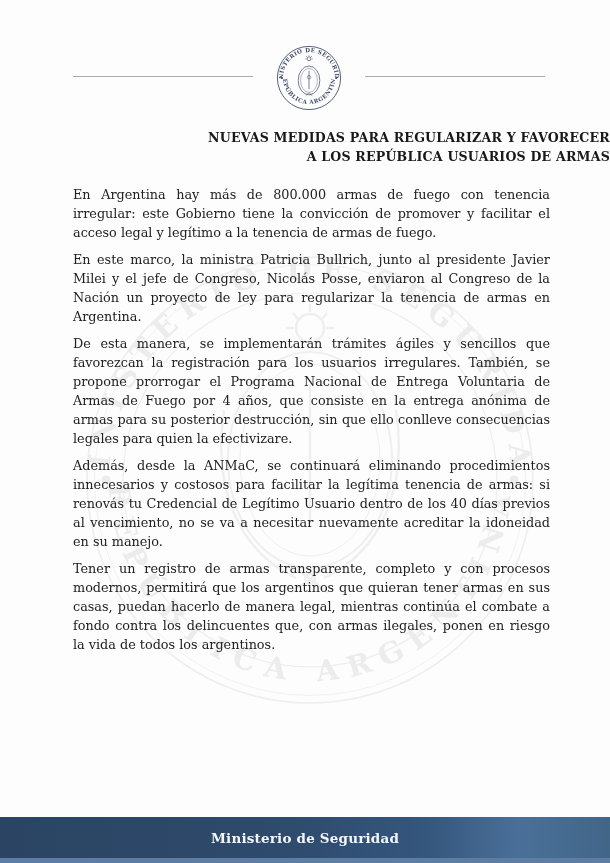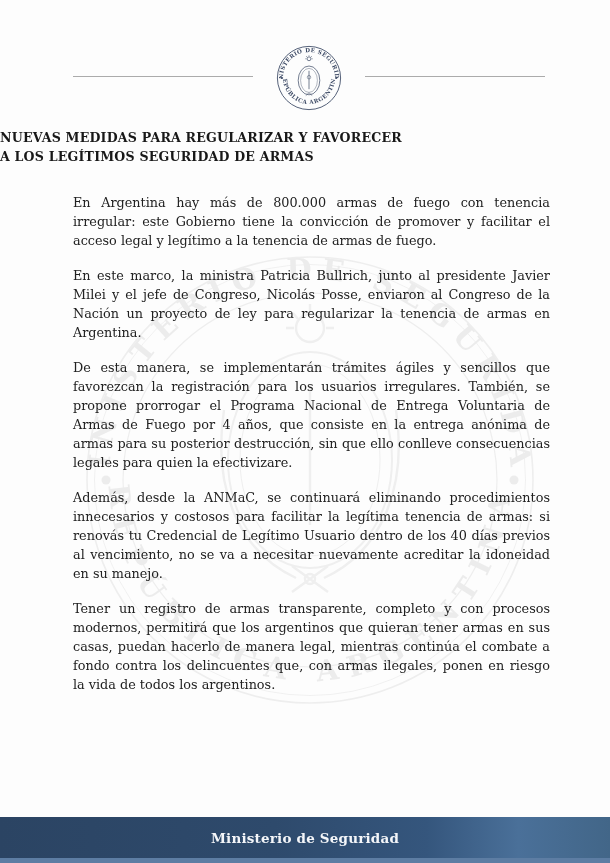--- a/index.html
+++ b/index.html
@@ -9,30 +9,30 @@
     font-family:"DejaVu Serif","Liberation Serif",serif;
   }
   
   .rule { position:absolute; top:76px; height:1px; background:#ababab; }
   .rule-left  { left:73px;  width:180px; }
   .rule-right { left:365px; width:180px; }
   .seal { position:absolute; left:269px; top:38px; width:80px; height:80px; }
   
   .title {
     position:absolute; top:128px; left:0; width:610px;
-    text-align:left; font-weight:bold; font-size:12.6px; line-height:19px;
+    text-align:right; font-weight:bold; font-size:12.6px; line-height:19px;
     letter-spacing:0.2px; color:#181818; margin:0;
   }
   
   .body-text {
     position:absolute; left:73px; top:177px; width:477px; z-index:2;
     font-size:12.8px; line-height:19px; color:#212121;
     text-align:justify;
   }
-  .body-text p { margin:16px 0 7px 0; }
+  .body-text p { margin:8px 0 7px 0; }
   
   .watermark { position:absolute; left:60px; top:230px; width:500px; height:500px; z-index:1; }
   
   .footer { position:absolute; left:0; bottom:0; width:610px; z-index:3; }
   .footer-bar {
     height:41px; display:flex; align-items:center; justify-content:center;
     background:linear-gradient(90deg,#2b4463 0%,#2e4a6c 45%,#35567d 70%,#4a7099 85%,#426688 100%);
   }
   .footer-label { color:#f4f6f9; font-size:13.5px; font-weight:bold; letter-spacing:0.2px; }
   .footer-strip { height:5px; background:#5d7da3; }
@@ -95,21 +95,21 @@
         <circle cx="0" cy="-1" r="2.2" stroke-width="0.6"></circle>
         <circle cx="0" cy="-24" r="2.4"></circle>
         <path d="M 0,-28.5 L 0,-27 M 3.5,-27.5 L 2.5,-26 M -3.5,-27.5 L -2.5,-26 M 4.8,-24 L 3.2,-24 M -4.8,-24 L -3.2,-24" stroke-width="0.6"></path>
         <path d="M -4,22 L 0,18.5 L 4,22" stroke-width="0.7"></path>
       </g>
     </svg>
   </header>
 
   <h1 class="title">
     <span style="display:block">NUEVAS MEDIDAS PARA REGULARIZAR Y FAVORECER</span>
-    <span style="display:block">A LOS LEGÍTIMOS SEGURIDAD DE ARMAS</span>
+    <span style="display:block">A LOS REPÚBLICA USUARIOS DE ARMAS</span>
   </h1>
 
   <main class="body-text">
     <p>En Argentina hay más de 800.000 armas de fuego con tenencia irregular: este Gobierno tiene la convicción de promover y facilitar el acceso legal y legítimo a la tenencia de armas de fuego.</p>
     <p>En este marco, la ministra Patricia Bullrich, junto al presidente Javier Milei y el jefe de Congreso, Nicolás Posse, enviaron al Congreso de la Nación un proyecto de ley para regularizar la tenencia de armas en Argentina.</p>
     <p>De esta manera, se implementarán trámites ágiles y sencillos que favorezcan la registración para los usuarios irregulares. También, se propone prorrogar el Programa Nacional de Entrega Voluntaria de Armas de Fuego por 4 años, que consiste en la entrega anónima de armas para su posterior destrucción, sin que ello conlleve consecuencias legales para quien la efectivizare.</p>
     <p>Además, desde la ANMaC, se continuará eliminando procedimientos innecesarios y costosos para facilitar la legítima tenencia de armas: si renovás tu Credencial de Legítimo Usuario dentro de los 40 días previos al vencimiento, no se va a necesitar nuevamente acreditar la idoneidad en su manejo.</p>
     <p>Tener un registro de armas transparente, completo y con procesos modernos, permitirá que los argentinos que quieran tener armas en sus casas, puedan hacerlo de manera legal, mientras continúa el combate a fondo contra los delincuentes que, con armas ilegales, ponen en riesgo la vida de todos los argentinos.</p>
   </main>
 

